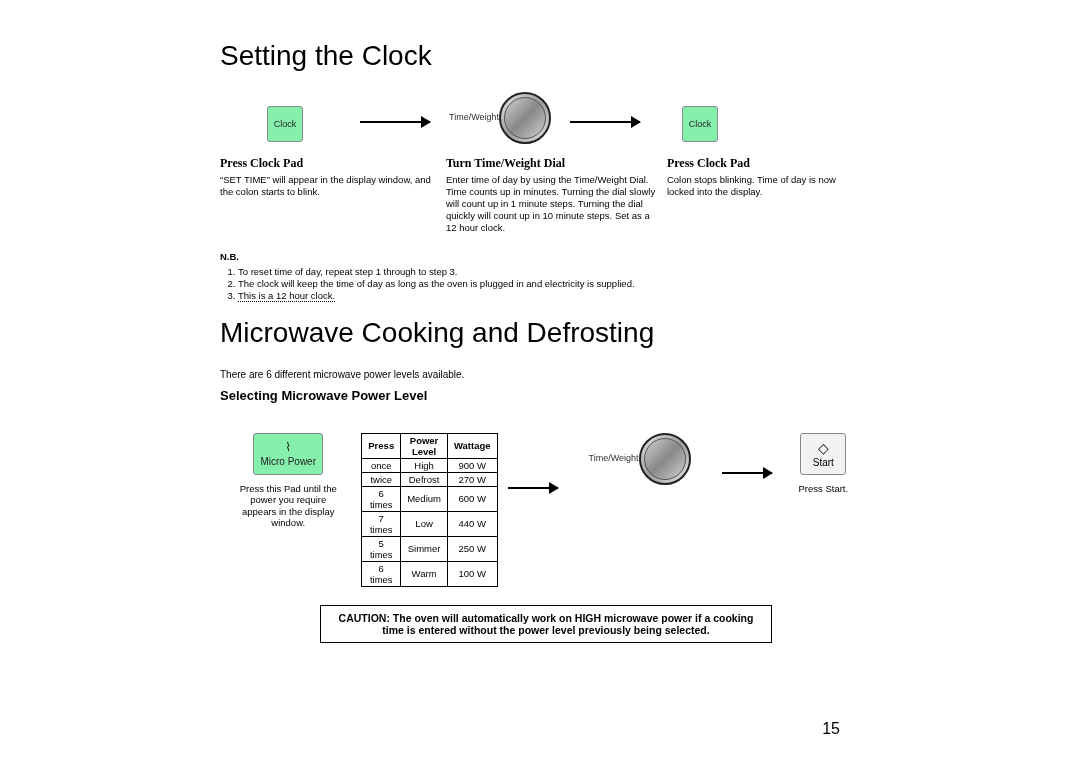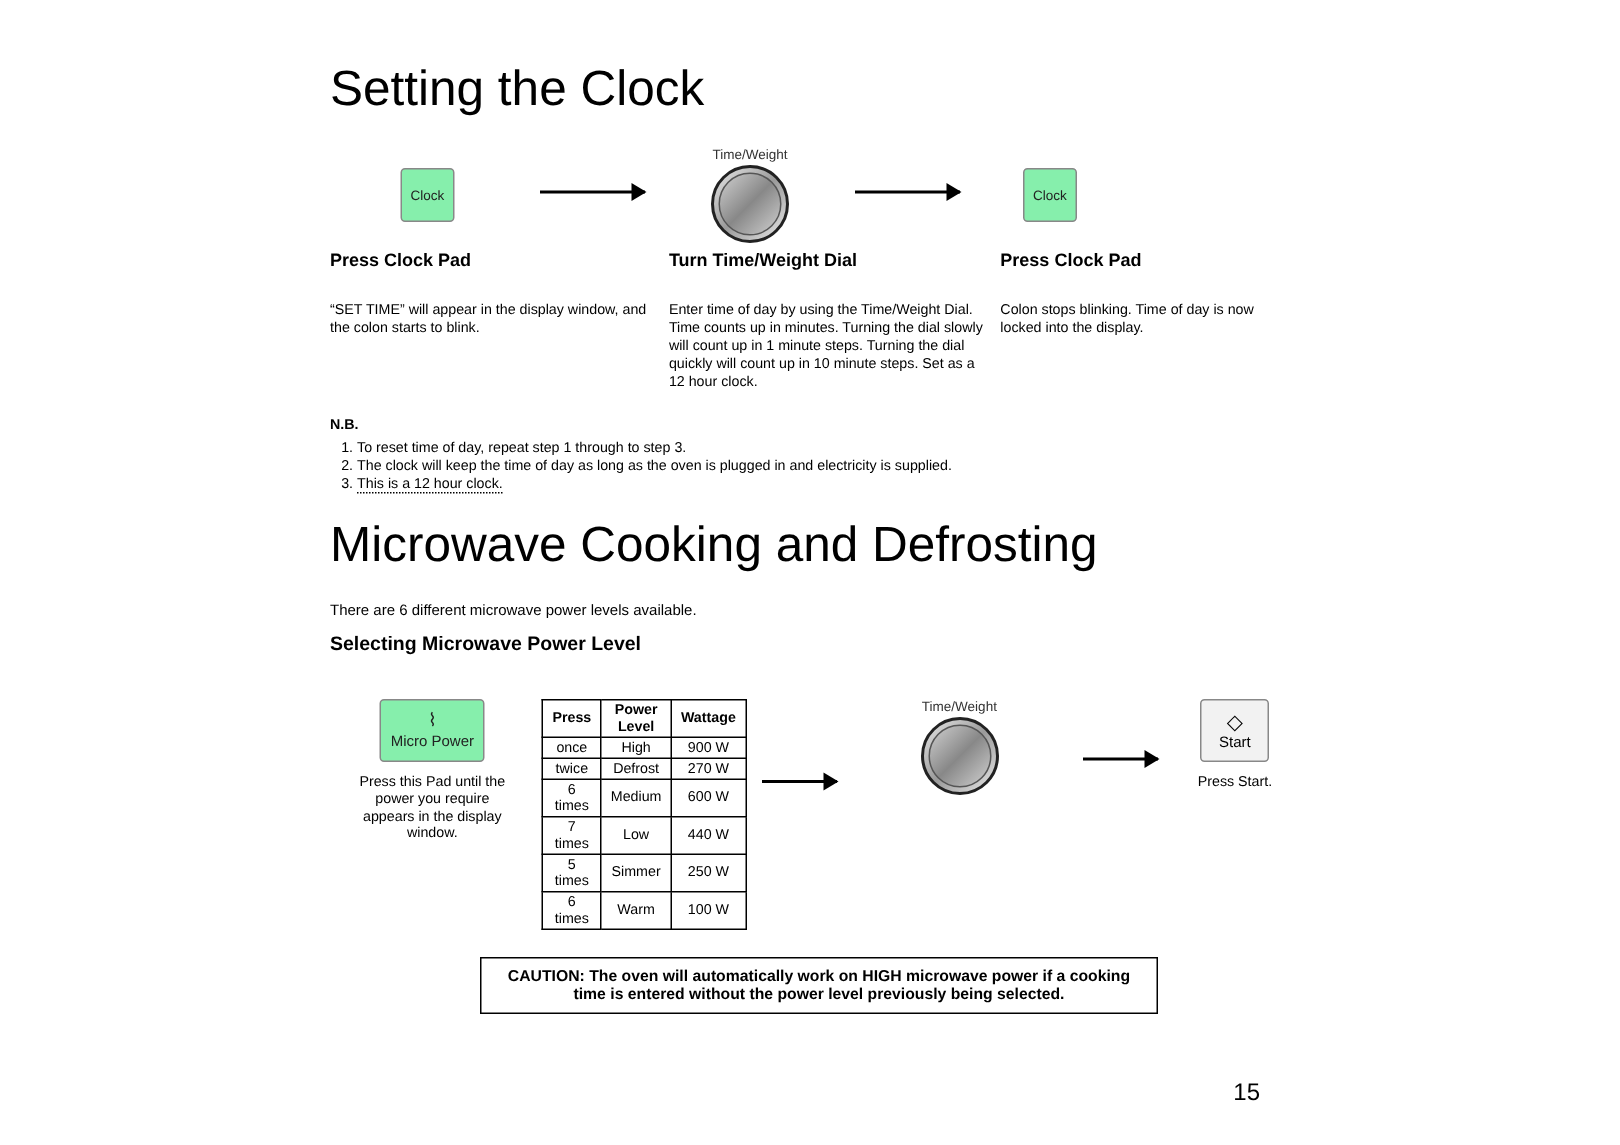--- a/index.html
+++ b/index.html
@@ -10,21 +10,21 @@
     color: #000;
     width: 1080px;
     height: 763px;
     position: relative;
   }
   .page {
     padding: 30px 220px 0 220px;
     width: 645px;
   }
   .h1 {
-    font-size: 33px;
+    font-size: 28px;
     font-weight: 400;
     margin: 10px 0 20px 0;
   }
   .steps-row {
     display: flex;
     align-items: flex-start;
     gap: 0;
     margin-bottom: 4px;
   }
   .step {
@@ -63,21 +63,21 @@
     display: flex;
     align-items: center;
     justify-content: center;
     color: #222;
   }
   .pad.small { width: 34px; height: 34px; }
   .pad.med { width: 68px; height: 40px; flex-direction: column; font-size: 10px; gap:2px;}
   .pad.med .ic { font-size:12px;}
   .dial-wrap {
     display: flex;
-    flex-direction: column;
+    flex-direction: row;
     align-items: center;
   }
   .dial-label {
     font-size: 9px;
     color: #333;
     margin-bottom: 2px;
   }
   .dial {
     width: 48px;
     height: 48px;
@@ -91,21 +91,21 @@
     position:absolute;
     inset:3px;
     border-radius:50%;
     border:1px solid #555;
     background: linear-gradient(135deg, #d0d0d0 0%, #888 50%, #d0d0d0 100%);
   }
   .row-steps-text {
     display:flex;
   }
   .col-text { font-size:9.5px; line-height:1.25;}
-  .col-text b { font-size: 12px; display:block; margin-bottom:20px;}
+  .col-text b { font-size: 12px; display:block; margin-bottom:3px;font-family:Liberation Serif, serif;}
   .c1 { width:220px; padding-right:8px;}
   .c2 { width:215px; padding-right:8px;}
   .c3 { width:200px;}
   .nb {
     margin-top: 18px;
     font-size: 9.5px;
     line-height: 1.3;
   }
   .nb .nb-title { font-weight: bold; }
   .nb ol { margin: 2px 0 0 0; padding-left: 18px;}

